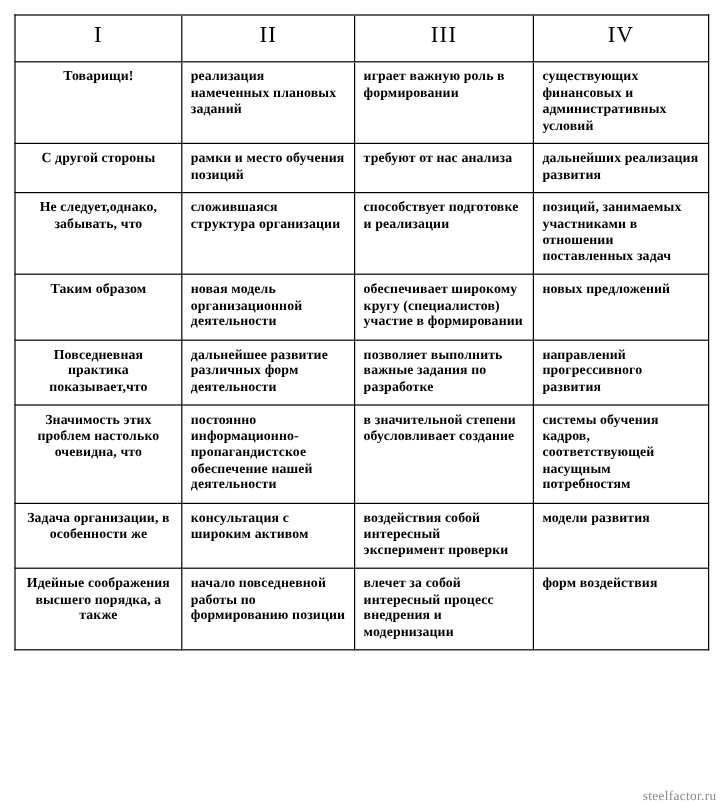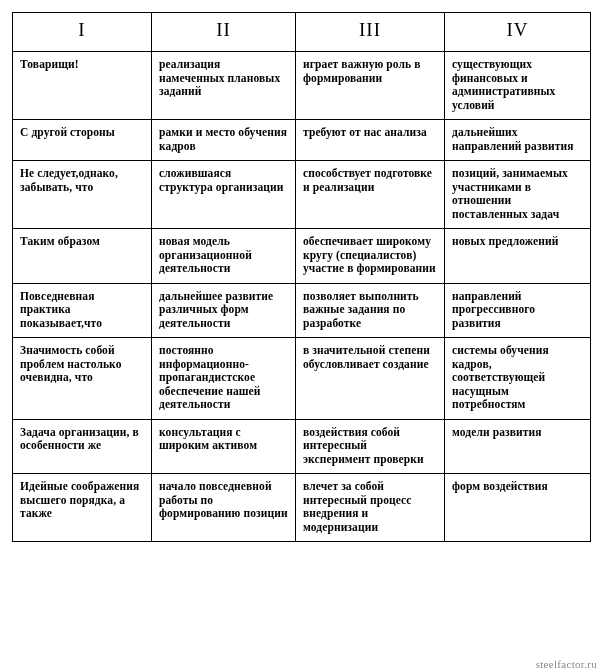--- a/index.html
+++ b/index.html
@@ -62,20 +62,21 @@
   td .cell-text {
     font-family: "Liberation Serif", serif;
     font-size: 11.5px;
     line-height: 13.5px;
     letter-spacing: 0.1px;
     font-weight: bold;
     -webkit-font-smoothing: none;
   }
   td.col1 .cell-text {
     font-weight: bold;
+    text-align: center;
   }
   td {
     height: 1px;
   }
   tbody tr td {
     border-top: 1px solid #000000;
     border-bottom: 1px solid #000000;
     border-left: 1px solid #000000;
     border-right: 1px solid #000000;
   }
@@ -131,27 +132,27 @@
             </td>
             <td class="col4">
               <div class="cell-text">существующих финансовых и административных условий</div>
             </td>
           </tr>
           <tr>
             <td class="col1">
               <div class="cell-text">С другой стороны</div>
             </td>
             <td class="col2">
-              <div class="cell-text">рамки и место обучения кадров</div>
+              <div class="cell-text">рамки и место обучения позиций</div>
             </td>
             <td class="col3">
               <div class="cell-text">требуют от нас анализа</div>
             </td>
             <td class="col4">
-              <div class="cell-text">дальнейших направлений развития</div>
+              <div class="cell-text">дальнейших реализация развития</div>
             </td>
           </tr>
           <tr>
             <td class="col1">
               <div class="cell-text">Не следует,однако, забывать, что</div>
             </td>
             <td class="col2">
               <div class="cell-text">сложившаяся структура организации</div>
             </td>
             <td class="col3">
@@ -184,21 +185,21 @@
             </td>
             <td class="col3">
               <div class="cell-text">позволяет выполнить важные задания по разработке</div>
             </td>
             <td class="col4">
               <div class="cell-text">направлений прогрессивного развития</div>
             </td>
           </tr>
           <tr>
             <td class="col1">
-              <div class="cell-text">Значимость собой проблем настолько очевидна, что</div>
+              <div class="cell-text">Значимость этих проблем настолько очевидна, что</div>
             </td>
             <td class="col2">
               <div class="cell-text">постоянно информационно-пропагандистское обеспечение нашей деятельности</div>
             </td>
             <td class="col3">
               <div class="cell-text">в значительной степени обусловливает создание</div>
             </td>
             <td class="col4">
               <div class="cell-text">системы обучения кадров, соответствующей насущным потребностям</div>
             </td>

